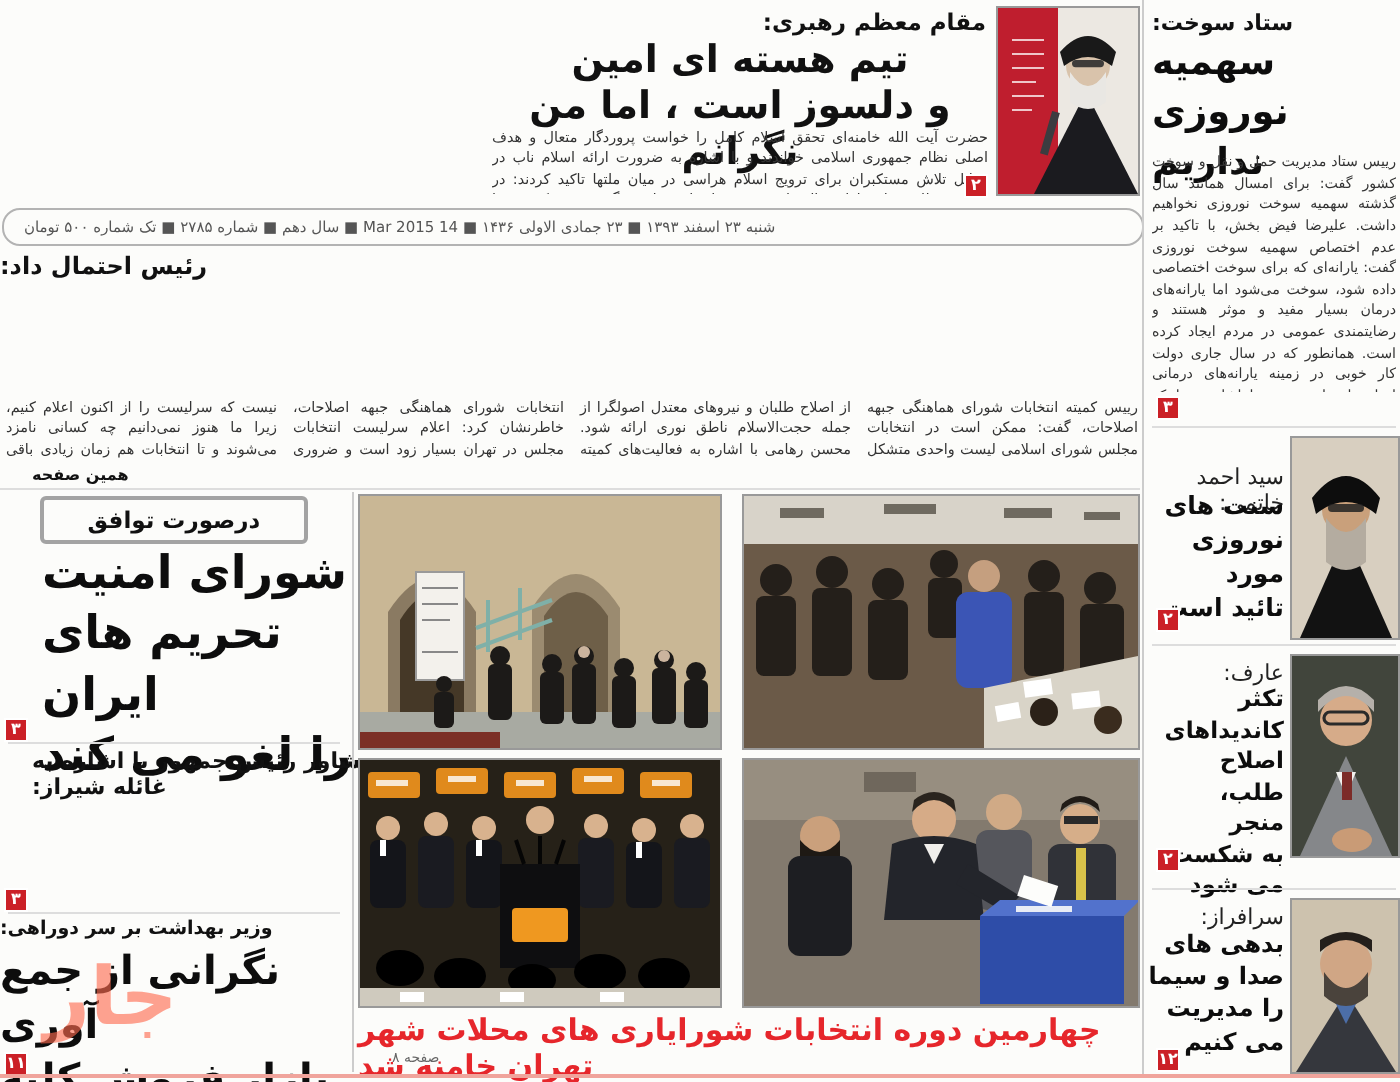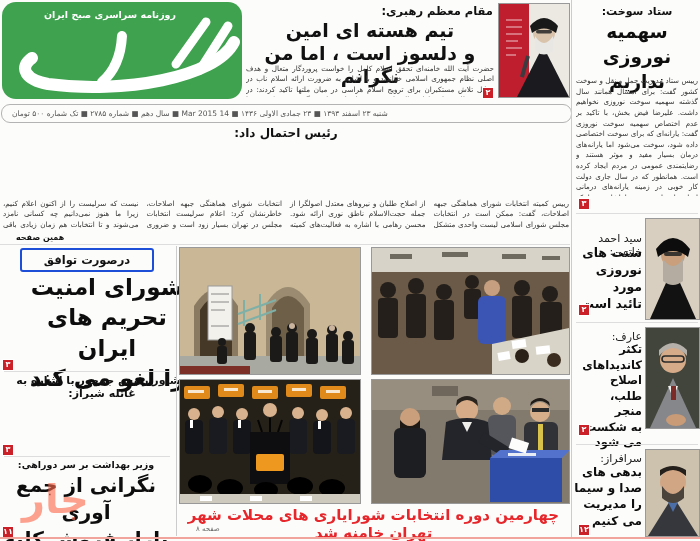--- a/index.html
+++ b/index.html
@@ -3,21 +3,21 @@
 <meta charset="utf-8">
 <style>
   html,body{margin:0;padding:0;background:#e9e9e9;}
   .page{
     position:relative;width:700px;height:541px;background:#fcfcfa;
     font-family:"DejaVu Sans",sans-serif;direction:rtl;overflow:hidden;
     margin:0 auto;color:#111;
   }
   .abs{position:absolute;}
   .pre{white-space:pre-line;}
-  .ctr{text-align:center;}
+  .ctr{text-align:left;}
   .rgt{text-align:right;}
   .jst{text-align:justify;}
   
   .masthead{left:2px;top:2px;width:240px;height:97px;background:#3ea24f;border-radius:14px;}
   .tagline{position:absolute;top:7px;left:28px;width:160px;color:#fff;font-size:9.5px;font-weight:bold;text-align:center;}
   .hiddentxt{position:absolute;opacity:0;font-size:1px;}
   
   .datebar{left:1px;top:104px;width:549px;height:17px;border:1px solid #b3b3b3;border-radius:9px;
     display:flex;align-items:center;justify-content:flex-end;padding:0 10px;font-size:7.5px;color:#555;}
   
@@ -30,53 +30,41 @@
   .main-headline{left:0;top:138px;width:572px;font-size:35px;font-weight:bold;line-height:1.15;letter-spacing:-.5px;color:#0d0d0d;}
   .main-body{left:3px;top:199px;width:566px;height:40px;column-count:4;column-gap:8px;}
   .more-label{left:14px;top:233px;font-size:8px;font-weight:bold;background:#fcfcfa;padding:0 2px;}
   
   .badge{width:12px;height:12px;background:#cb2027;color:#fff;font-size:8px;line-height:12px;
     text-align:center;font-weight:bold;box-shadow:0 0 0 1px #fff inset;}
   
   .vsep{border-left:1px solid #ccc;width:0;}
   .hsep{border-top:1px solid #ddd;height:0;}
   
-  .agree-box{left:20px;top:248px;width:130px;height:20px;border:2px solid #1d4ed8;border-radius:3px;
+  .agree-box{left:20px;top:248px;width:130px;height:20px;border:2px solid #a3a3a3;border-radius:3px;
     font-size:11.5px;font-weight:bold;line-height:20px;text-align:center;}
   .hl-xl{font-size:23px;font-weight:bold;line-height:1.32;color:#0d0d0d;}
   .hl-lg{font-size:21px;font-weight:bold;line-height:1.35;color:#0d0d0d;}
   .hl-md{font-size:20px;font-weight:bold;line-height:1.35;color:#0d0d0d;}
   .kick-sm{font-size:9.5px;font-weight:bold;}
   
   .rc-kicker{font-size:11px;font-weight:bold;}
   .rc-headline{font-size:18.5px;font-weight:bold;line-height:1.35;color:#0d0d0d;}
   .rc-item-kicker{font-size:11px;font-weight:normal;color:#222;}
   .rc-item-headline{font-size:12px;font-weight:bold;line-height:1.35;color:#0d0d0d;}
   .caption{left:179px;top:506px;width:389px;font-size:15px;font-weight:bold;color:#e6262b;}
   .caption-page{left:196px;top:525px;font-size:7px;color:#666;}
   .watermark{left:22px;top:476px;font-size:40px;font-weight:bold;color:#ff6a4e;opacity:.62;z-index:3;}
   .bottom-line{left:0;top:537px;width:700px;height:2px;background:#f0a49c;}
 </style>
 </head>
 <body>
 
 <div class="page">
 
-  <div class="abs masthead">
-    <div class="tagline">روزنامه سراسری صبح ایران</div>
-    <span class="hiddentxt">اسرار</span>
-    <svg width="240" height="97" viewBox="0 0 240 97" style="position:absolute;left:0;top:0;">
-      <g fill="none" stroke="#ffffff" stroke-linecap="round">
-        <path d="M204 20 L174 62" stroke-width="9"></path>
-        <path d="M226 24 L198 68" stroke-width="9"></path>
-        <path d="M232 40 C 214 76, 120 92, 46 82 C 24 78, 16 66, 30 56" stroke-width="12"></path>
-        <path d="M120 34 C 119 52, 114 68, 100 80" stroke-width="10"></path>
-      </g>
-    </svg>
-  </div>
 
   <div class="abs datebar">
     <span>شنبه ۲۳ اسفند ۱۳۹۳ ■ ۲۳ جمادی الاولی ۱۴۳۶ ■ 14 Mar 2015 ■ سال دهم ■ شماره ۲۷۸۵ ■ تک شماره ۵۰۰ تومان</span>
   </div>
 
   <div class="abs leader-kicker rgt">مقام معظم رهبری:</div>
   <div class="abs leader-headline rgt pre">تیم هسته ای امین
 و دلسوز است ، اما من نگرانم</div>
   <div class="abs small-body jst" style="left:246px;top:64px;width:248px;height:33px;">حضرت آیت الله خامنه‌ای تحقق اسلام کامل را خواست پروردگار متعال و هدف اصلی نظام جمهوری اسلامی خواندند و با اشاره به ضرورت ارائه اسلام ناب در مقابل تلاش مستکبران برای ترویج اسلام هراسی در میان ملتها تاکید کردند: در بررسی علل و راه حلهای چالشهای موجود، باید از سطحی نگری پرهیز کرده و با ریشه یابی مسائل، به مدیریت منطقی آنها پرداخت.</div>
   <div class="abs badge" style="left:482px;top:87px;">۲</div>

